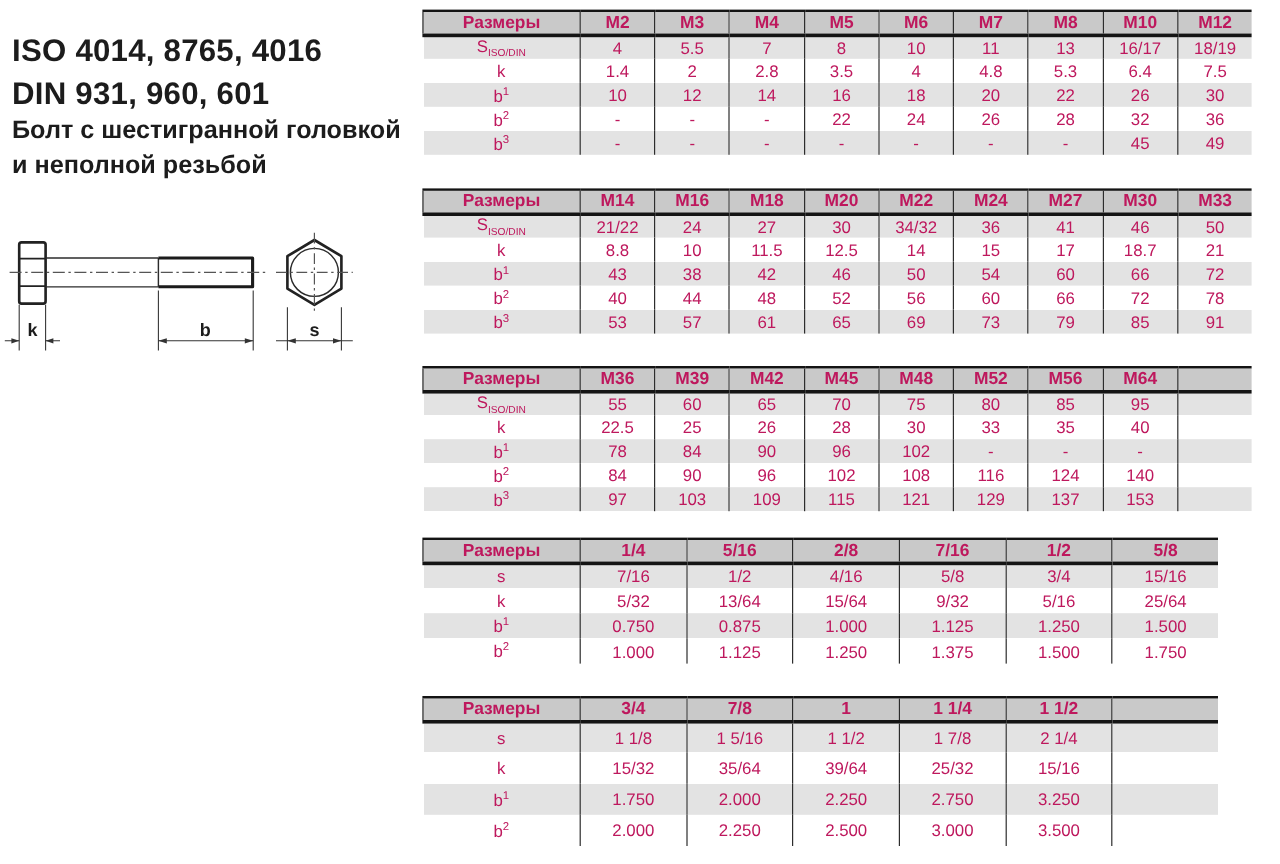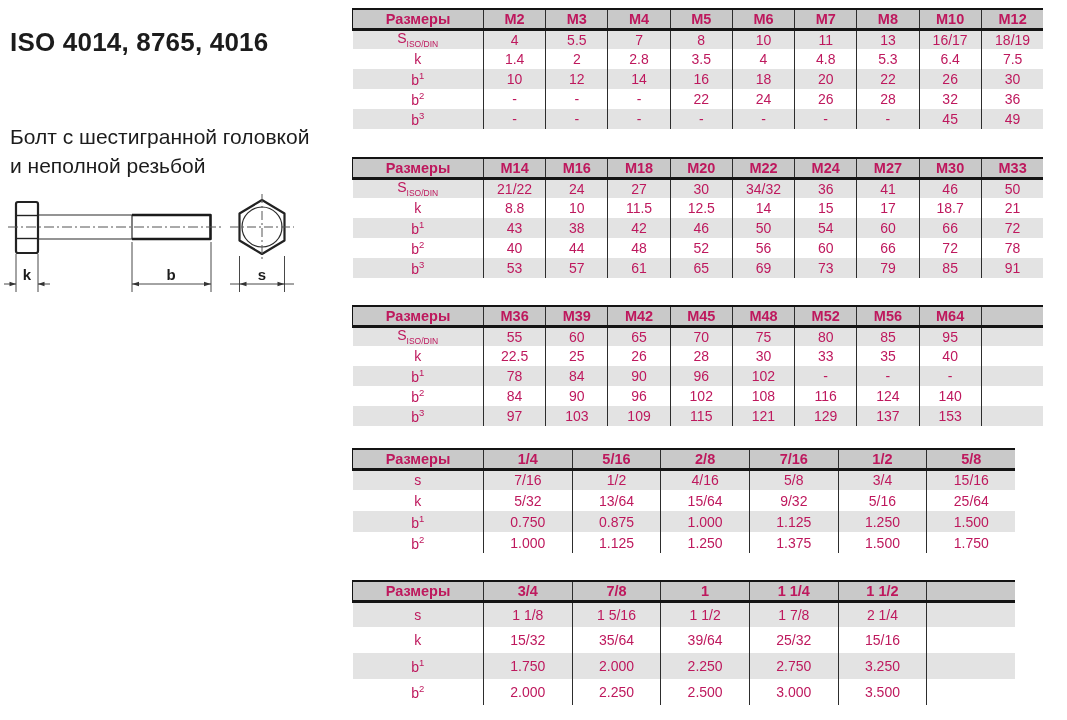--- a/index.html
+++ b/index.html
@@ -1,21 +1,21 @@
 <!DOCTYPE html>
 <html><head>
 <meta charset="utf-8">
 <style>
   html,body{margin:0;padding:0;background:#ffffff;}
   #page{position:relative;width:1067px;height:720px;background:#ffffff;overflow:hidden;
         font-family:"Liberation Sans",sans-serif;color:#1c1c1c;}
 
   
   .title{position:absolute;left:10px;top:4px;font-size:26px;font-weight:700;line-height:36px;letter-spacing:.2px;margin-top:20px;}
-  .subtitle{position:absolute;left:10px;top:94px;font-size:21px;font-weight:400;line-height:29px;margin-top:28px;}
+  .subtitle{position:absolute;left:10px;top:94px;font-size:21px;font-weight:700;line-height:29px;}
   .footnotes{position:absolute;left:20px;top:320px;font-size:16px;line-height:19px;}
   .footnote sup{font-size:10px;}
   .fn-text{margin-left:4px;}
 
   
   .diagram{position:absolute;left:0;top:190px;}
 
   
   .dims-table{position:absolute;left:352px;border-collapse:collapse;table-layout:fixed;color:#be185d;}
   .dims-table th,.dims-table td{padding:0;text-align:center;vertical-align:middle;
@@ -30,20 +30,21 @@
   .lbl-sub{font-size:8.5px;}
   .dim-label{font-size:15px;font-weight:700;font-family:"Liberation Sans",sans-serif;}
 </style>
 </head>
 <body>
 
 <div id="page">
 
   <div class="title">
     <div>ISO 4014, 8765, 4016</div>
+    <div>DIN 931, 960, 601</div>
   </div>
 
   <div class="subtitle">
     <div>Болт с шестигранной головкой</div>
     <div>и неполной резьбой</div>
   </div>
 
   <svg class="diagram" width="310" height="112" viewBox="0 0 310 112">
 
     <g>

